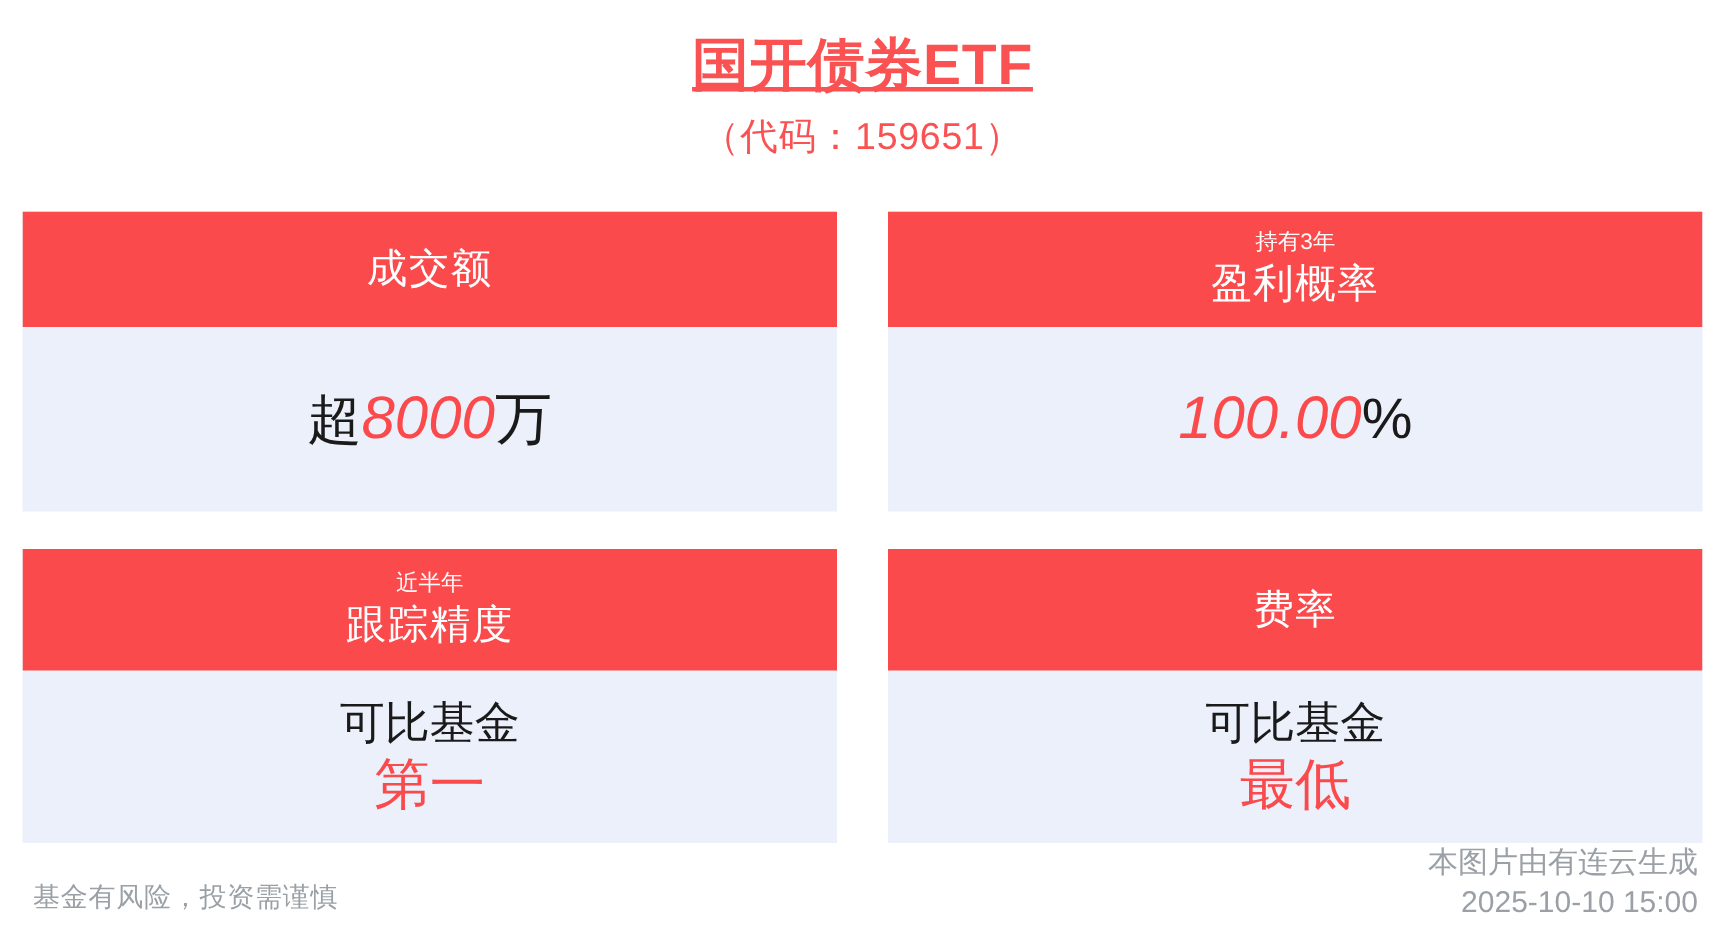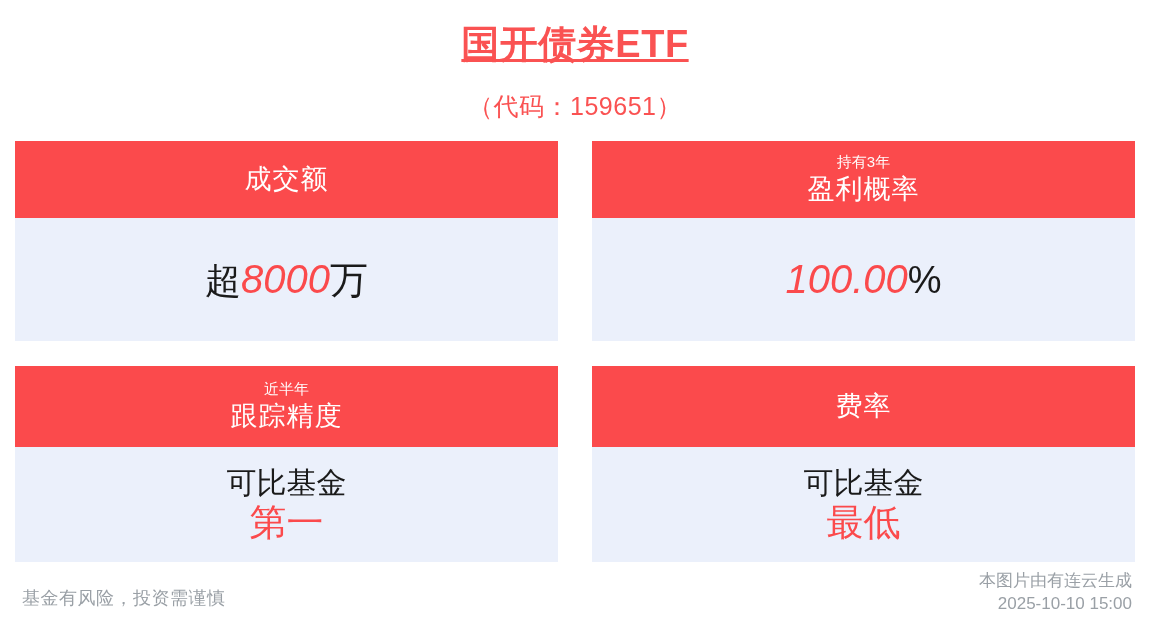--- a/index.html
+++ b/index.html
@@ -31,21 +31,21 @@
   }
   .page-title {
     font-size: 38px;
     font-weight: 700;
     color: #fa5252;
     line-height: 1.2;
     letter-spacing: 0.5px;
     text-decoration: underline;
   }
   .page-subtitle {
-    margin-top: 23px;
+    margin-top: 8px;
     font-size: 25px;
     font-weight: 400;
     color: #fa5252;
     line-height: 1.2;
     letter-spacing: 0.5px;
   }
 
   
   .card-grid {
     position: absolute;
@@ -154,21 +154,21 @@
   }
   .footer-left {
     font-size: 18px;
     color: #9aa0a6;
     letter-spacing: 0.5px;
     line-height: 1.4;
     padding-bottom: 5px;
   }
   .footer-right {
     text-align: right;
-    font-size: 17px;
+    font-size: 20px;
     color: #9aa0a6;
     line-height: 1.35;
   }
   .footer-right div { white-space: nowrap; }
 </style>
 </head>
 <body>
 
 <div class="page">
 

